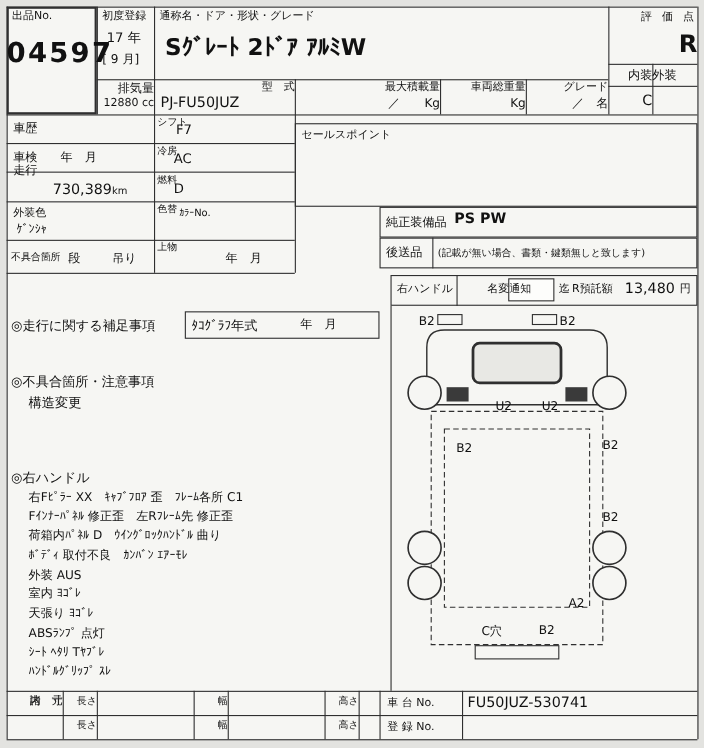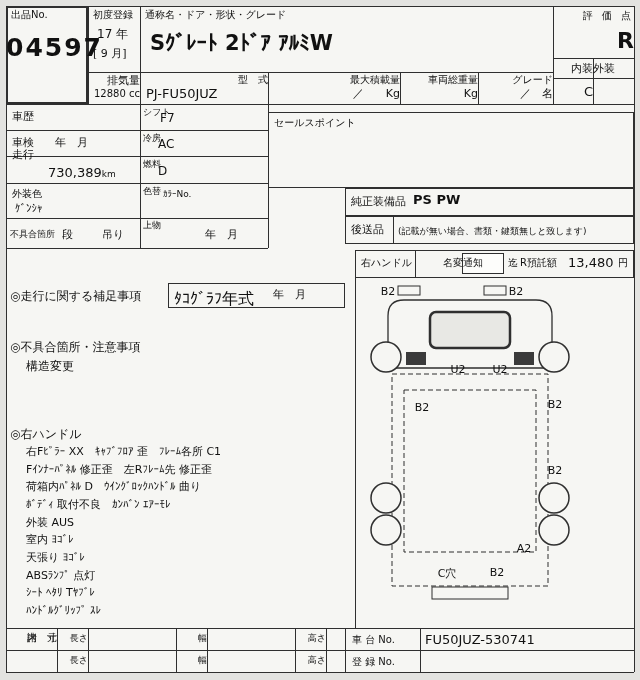--- a/index.html
+++ b/index.html
@@ -122,21 +122,21 @@
 <div class="t" style="left:398px;top:226px;font-size:9px">(記載が無い場合、書類・鍵類無しと致します)</div>
 
 <div class="t" style="left:361px;top:257px;font-size:10px">右ハンドル</div>
 <div class="t" style="left:443px;top:257px;font-size:10px">名変通知</div>
 <div class="t" style="left:508px;top:257px;font-size:10px">迄</div>
 <div class="t" style="left:520px;top:257px;font-size:10px">R預託額</div>
 <div class="t" style="left:568px;top:255px;font-size:13px">13,480</div>
 <div class="t" style="left:618px;top:257px;font-size:10px">円</div>
 
 <div class="t" style="left:10px;top:289px;font-size:12px">◎走行に関する補足事項</div>
-<div class="t" style="left:174px;top:289px;font-size:16px">ﾀｺｸﾞﾗﾌ年式</div>
+<div class="t" style="left:174px;top:289px;font-size:12px">ﾀｺｸﾞﾗﾌ年式</div>
 <div class="t" style="left:273px;top:288px;font-size:11px">年　月</div>
 
 <div class="t" style="left:10px;top:340px;font-size:12px">◎不具合箇所・注意事項</div>
 <div class="t" style="left:26px;top:359px;font-size:12px">構造変更</div>
 
 <div class="t" style="left:10px;top:427px;font-size:12px">◎右ハンドル</div>
 <div class="t" style="left:26px;top:445px;font-size:11px">右Fﾋﾟﾗｰ XX　ｷｬﾌﾞﾌﾛｱ 歪　ﾌﾚｰﾑ各所 C1</div>
 <div class="t" style="left:26px;top:463px;font-size:11px">Fｲﾝﾅｰﾊﾟﾈﾙ 修正歪　左Rﾌﾚｰﾑ先 修正歪</div>
 <div class="t" style="left:26px;top:480px;font-size:11px">荷箱内ﾊﾟﾈﾙ D　ｳｲﾝｸﾞﾛｯｸﾊﾝﾄﾞﾙ 曲り</div>
 <div class="t" style="left:26px;top:498px;font-size:11px">ﾎﾞﾃﾞｨ 取付不良　ｶﾝﾊﾞﾝ ｴｱｰﾓﾚ</div>

